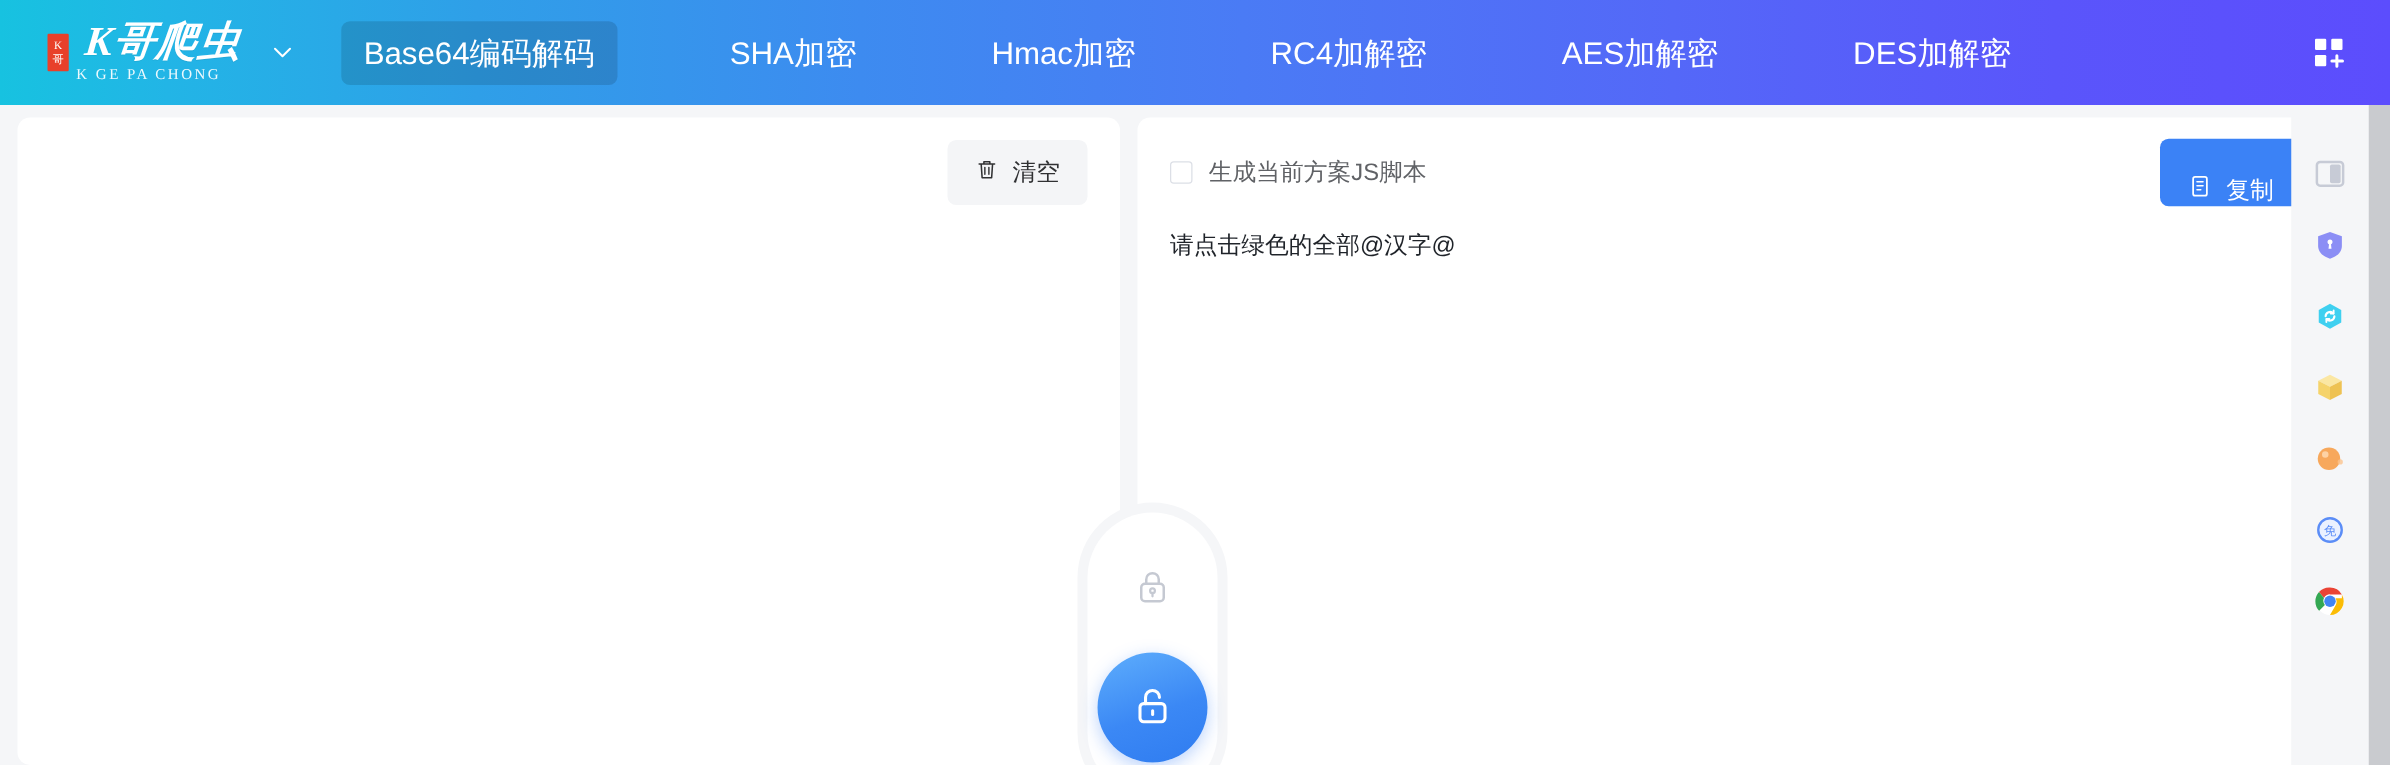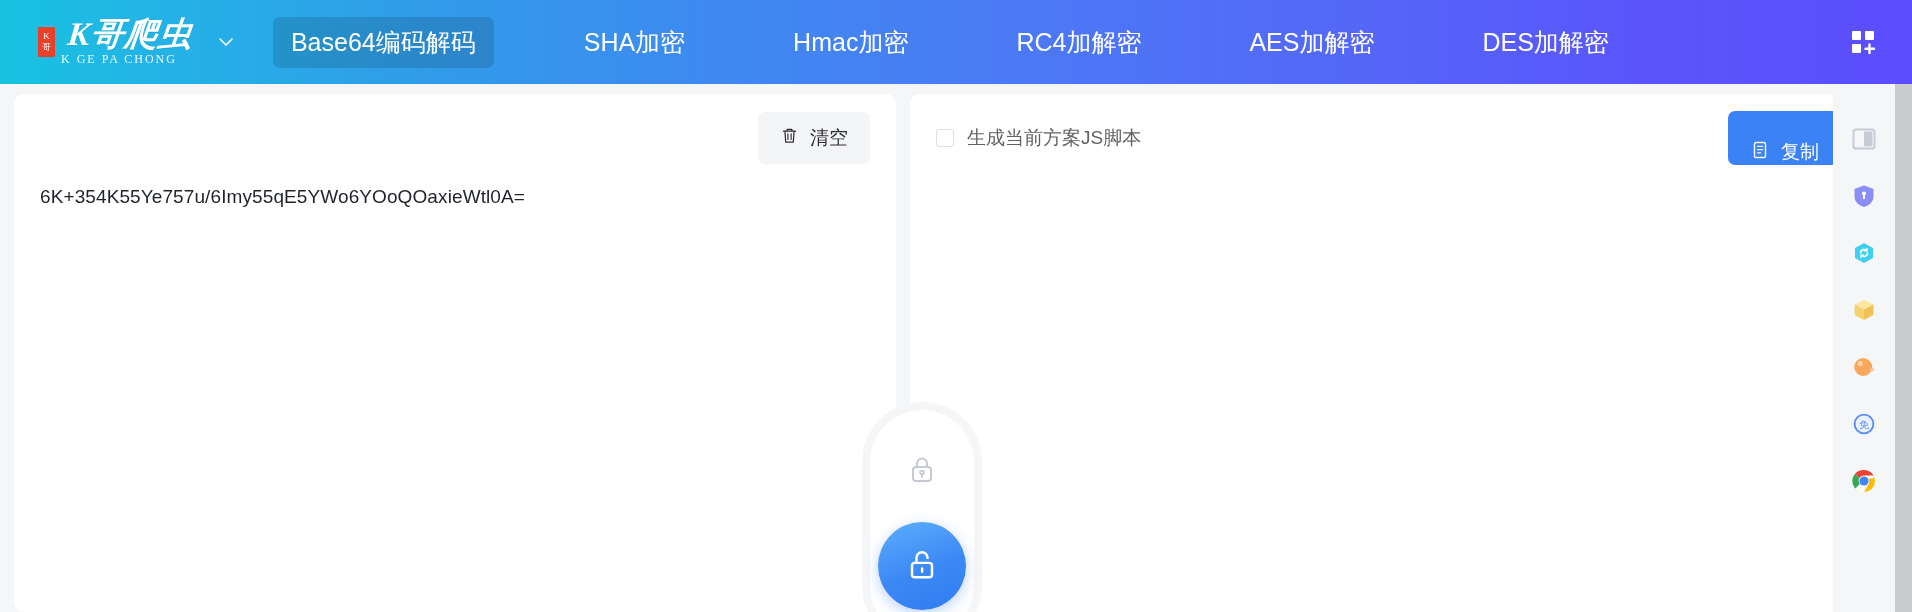--- a/index.html
+++ b/index.html
@@ -260,23 +260,20 @@
         <span>
           <svg width="19" height="19" viewBox="0 0 20 20" fill="none">
             <path d="M3.5 5.5 H16.5" stroke="#303133" stroke-width="1.3" stroke-linecap="round"></path>
             <path d="M7.5 5.5 V3.6 h5 V5.5" stroke="#303133" stroke-width="1.3" stroke-linejoin="round"></path>
             <path d="M5.2 5.5 L6 17 h8 l0.8 -11.5" stroke="#303133" stroke-width="1.3" stroke-linejoin="round"></path>
             <path d="M8.3 8.3 V14.2 M11.7 8.3 V14.2" stroke="#303133" stroke-width="1.2" stroke-linecap="round"></path>
           </svg>
         </span>
         <span>清空</span>
       </div>
-    </div>
-    <div class="panel-body">
-      <div class="io-text io-mono" placeholder="请输入内容">6K+354K55Ye757u/6Imy55qE5YWo6YOoQOaxieWtl0A=</div>
     </div>
   </div>
 
   <div class="panel-gap"></div>
 
   <div class="panel panel-right">
     <div class="panel-head panel-head-right">
       <div class="check-row">
         <span class="checkbox"></span>
         <span class="check-label">生成当前方案JS脚本</span>
@@ -284,20 +281,23 @@
       <div class="copy-btn">
         <span>
           <svg width="20" height="20" viewBox="0 0 20 20" fill="none">
             <rect x="4.5" y="2.5" width="11" height="15" rx="1.6" stroke="#ffffff" stroke-width="1.4"></rect>
             <path d="M7.6 6.4 H12.4 M7.6 9.6 H12.4 M7.6 12.8 H10.6" stroke="#ffffff" stroke-width="1.3" stroke-linecap="round"></path>
           </svg>
         </span>
         <span>复制</span>
       </div>
     </div>
+    <div class="panel-body">
+      <div class="io-text" placeholder="结果">请点击绿色的全部@汉字@</div>
+    </div>
   </div>
 </div>
 
 <div class="center-switch">
   <div class="enc-btn">
     <span>
       <svg width="36" height="36" viewBox="0 0 36 36" fill="none">
         <rect x="9" y="16" width="18" height="14" rx="3" stroke="#c5c9d2" stroke-width="2"></rect>
         <path d="M13 16 V12.5 a5 5 0 0 1 10 0 V16" stroke="#c5c9d2" stroke-width="2" stroke-linecap="round"></path>
         <circle cx="18" cy="21.5" r="1.9" stroke="#c5c9d2" stroke-width="1.8"></circle>

